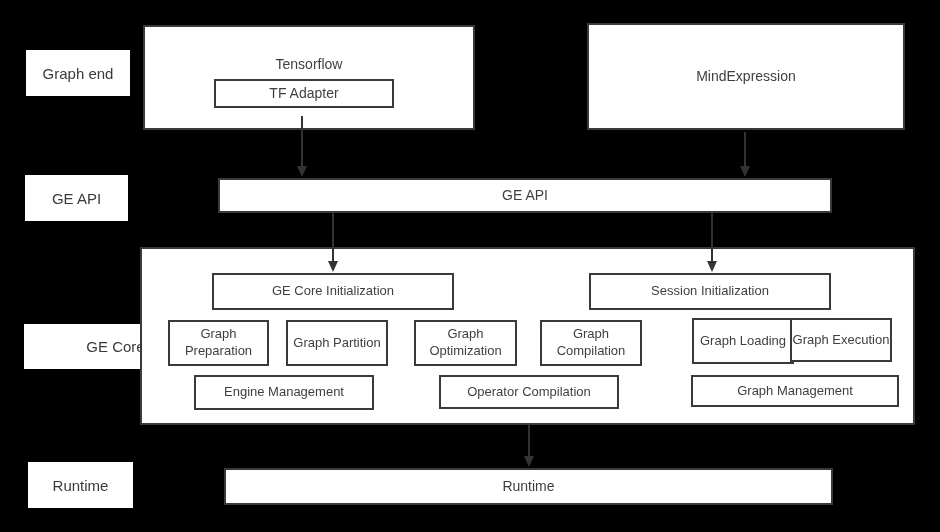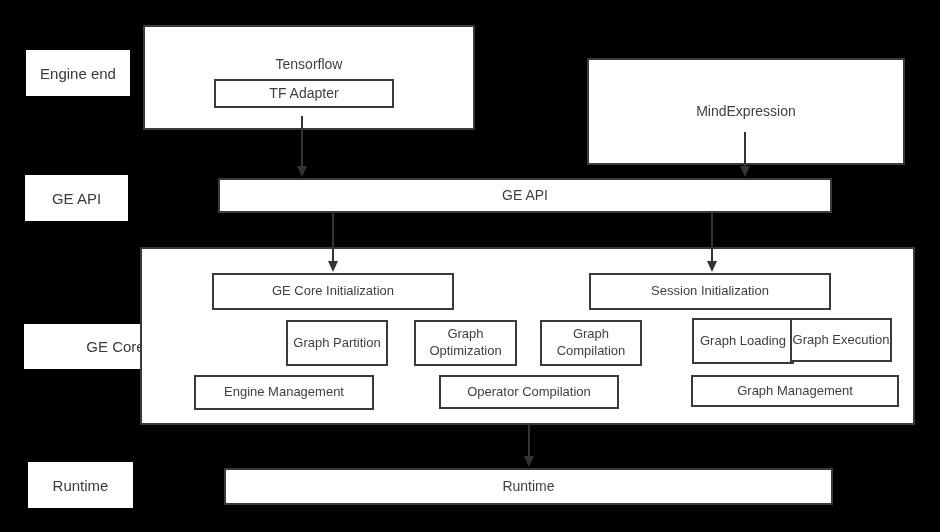--- a/index.html
+++ b/index.html
@@ -51,21 +51,21 @@
   }
 
   
   #label-front-end { left: 26px;  top: 50px;  width: 104px; height: 46px; }
   #label-ge-api    { left: 25px;  top: 175px; width: 103px; height: 46px; }
   #label-ge-core   { left: 24px;  top: 324px; width: 103px; height: 45px; padding-left: 40px; }
   #label-runtime   { left: 28px;  top: 462px; width: 105px; height: 46px; }
 
   #box-tensorflow      { left: 143px; top: 25px;  width: 332px; height: 105px; padding-left: 44px; }
   #box-tf-adapter      { left: 214px; top: 79px;  width: 180px; height: 29px; font-size: 14px; }
-  #box-mindexpression  { left: 587px; top: 23px;  width: 318px; height: 107px; font-size: 14px; margin-top: 35px; }
+  #box-mindexpression  { left: 587px; top: 23px;  width: 318px; height: 107px; font-size: 14px; }
   #bar-ge-api          { left: 218px; top: 178px; width: 614px; height: 35px; font-size: 14px; }
   #box-ge-core         { left: 140px; top: 247px; width: 775px; height: 178px; }
 
   #box-ge-core-init    { left: 212px; top: 273px; width: 242px; height: 37px; }
   #box-session-init    { left: 589px; top: 273px; width: 242px; height: 37px; }
 
   #box-graph-preparation  { left: 168px; top: 320px; width: 101px; height: 46px; }
   #box-graph-partition    { left: 286px; top: 320px; width: 102px; height: 46px; }
   #box-graph-optimization { left: 414px; top: 320px; width: 103px; height: 46px; }
   #box-graph-compilation  { left: 540px; top: 320px; width: 102px; height: 46px; }
@@ -107,21 +107,21 @@
   #arrow-api-right .arrow-line { height: 50px; }
   #arrow-core-runtime { left: 524px; top: 425px; width: 10px; height: 42px; }
   #arrow-core-runtime .arrow-line { height: 33px; }
 </style>
 </head>
 <body>
 
 <div id="stage">
 
   <div class="row-label" id="label-front-end">
-    <span>Engine end</span>
+    <span>Graph end</span>
   </div>
   <div class="row-label" id="label-ge-api">
     <span>GE API</span>
   </div>
   <div class="row-label" id="label-ge-core">
     <span>GE Core</span>
   </div>
   <div class="row-label" id="label-runtime">
     <span>Runtime</span>
   </div>
@@ -142,20 +142,23 @@
 
   <div class="box" id="box-ge-core"></div>
 
   <div class="box" id="box-ge-core-init">
     <span>GE Core Initialization</span>
   </div>
   <div class="box" id="box-session-init">
     <span>Session Initialization</span>
   </div>
 
+  <div class="box" id="box-graph-preparation">
+    <span>Graph Preparation</span>
+  </div>
   <div class="box" id="box-graph-partition">
     <span>Graph Partition</span>
   </div>
   <div class="box" id="box-graph-optimization">
     <span>Graph Optimization</span>
   </div>
   <div class="box" id="box-graph-compilation">
     <span>Graph Compilation</span>
   </div>
   <div class="box" id="box-graph-loading">

